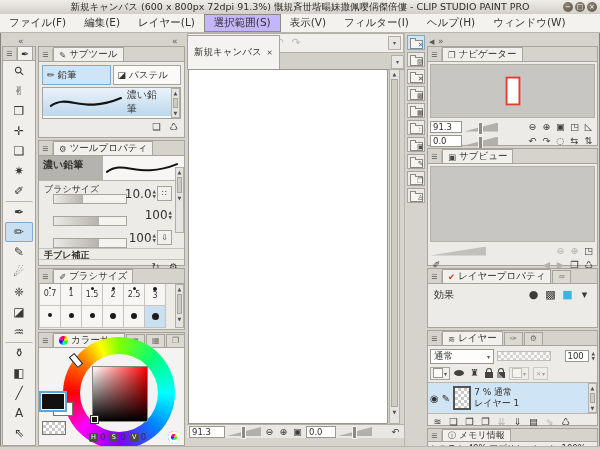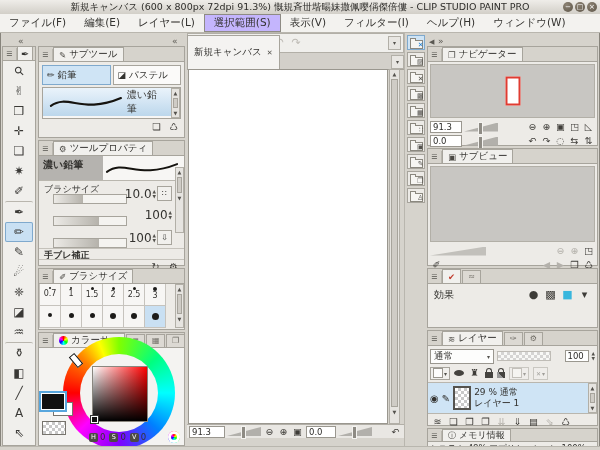--- a/index.html
+++ b/index.html
@@ -658,20 +658,21 @@
           <span class="nbtn">♺</span>
       </span>
     </div>
   </div>
 
   <div class="panel" id="p-layerprop">
     <div class="phead">
       <span class="pmenu">☰</span>
       <span class="ptab">
         <span class="picon" style="color:#c0392b">✔</span>
+        <span>レイヤープロパティ</span>
       </span>
       <span class="stub">≈</span>
     </div>
     <div class="eff-row">
       <span class="eff-label">効果</span>
       <span class="eff-btns">
         <span class="nbtn">●</span>
           <span class="nbtn">▩</span>
           <span class="nbtn blue">■</span>
           <span class="nbtn">▾</span>
@@ -720,21 +721,21 @@
           <span>✕</span>
           <span>▾</span>
         </span>
     </div>
     <div class="layer-list">
       <div class="layer-row">
         <span class="l-eye">◉</span>
         <span class="l-edit">✎</span>
         <span class="thumb checker"></span>
         <span class="ltxt">
-          <div>29 % 通常</div>
+          <div>7 % 通常</div>
           <div>レイヤー 1</div>
         </span>
         <span class="vscroll l-scroll">
           <span class="sa">▲</span>
           <span class="sthumb" style="height:8px"></span>
           <span class="sa">▼</span>
         </span>
       </div>
     </div>
     <div class="lp-footer">

